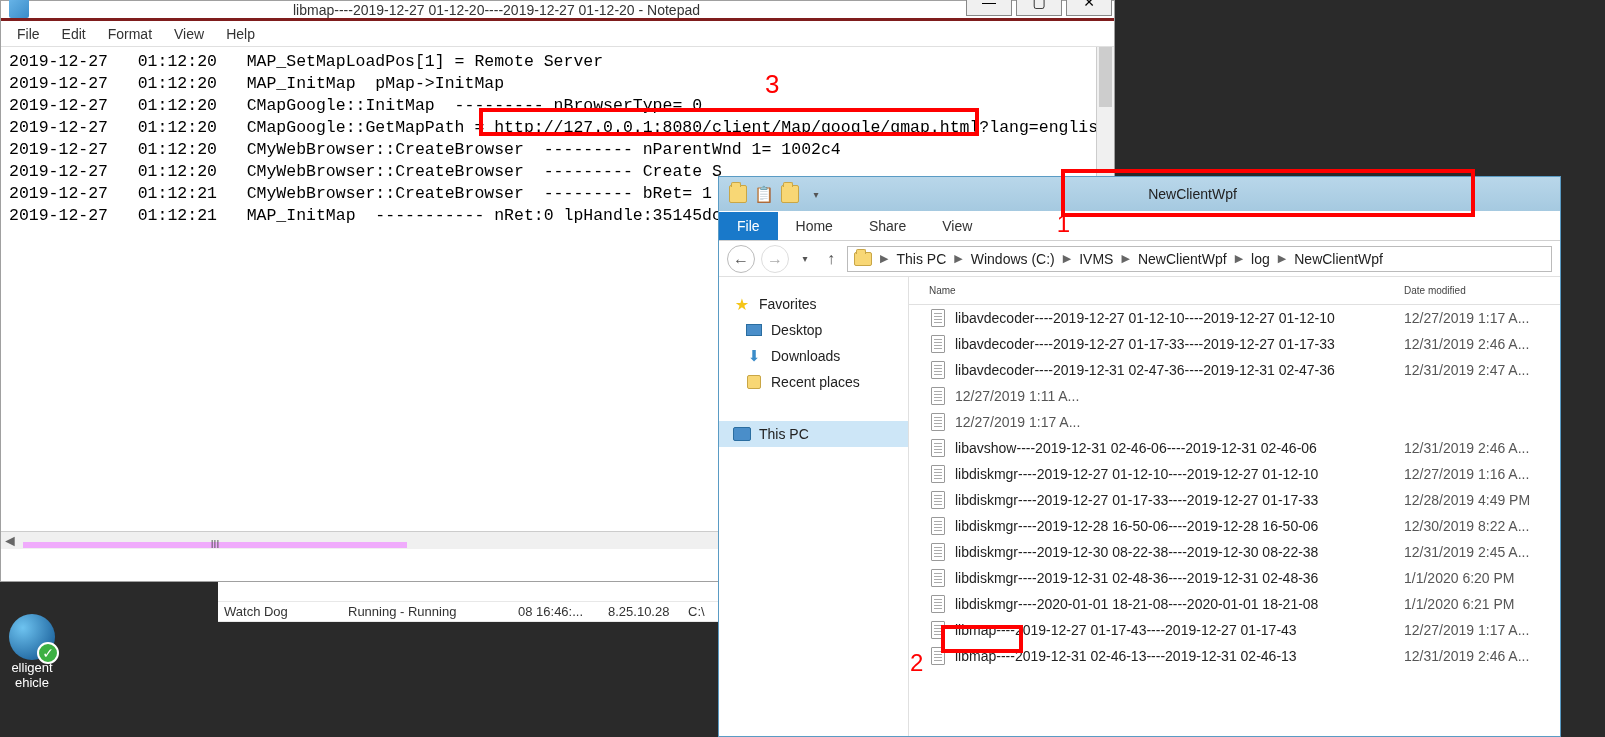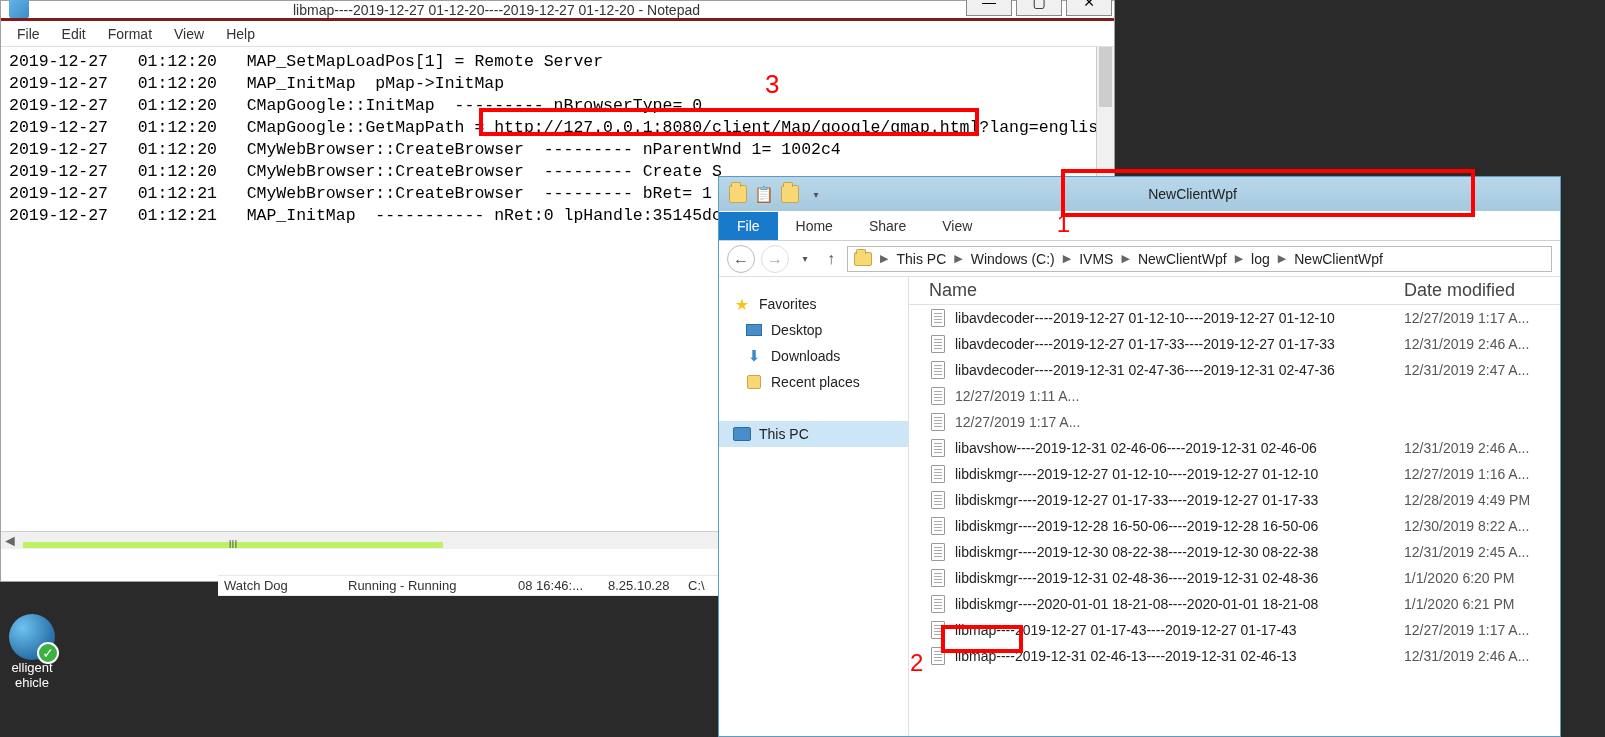--- a/index.html
+++ b/index.html
@@ -15,25 +15,25 @@
 .notepad-menu { height: 26px; display: flex; align-items: center; padding: 0 6px; gap: 2px; border-bottom: 1px solid #e0e0e0; background: #fff; }
 .menu-item { padding: 2px 10px; font-size: 14px; color: #333; cursor: pointer; }
 .notepad-body { position: relative; height: calc(100% - 78px); overflow: hidden; }
 .notepad-text { font-family: Consolas, "Courier New", monospace; font-size: 16.5px; white-space: pre; padding: 4px 8px; color: #000; line-height: 22px; }
 .hl-box3 { position: absolute; border: 4px solid #ff0000; }
 .vscroll { position: absolute; right: 0; top: 0; bottom: 18px; width: 18px; background: #f0f0f0; border-left: 1px solid #ccc; }
 .vscroll .thumb { position: absolute; left: 2px; right: 2px; top: 0; height: 60px; background: #cdcdcd; }
 .hscroll-np { position: absolute; left:0; right:0; bottom:0; height:18px; background:#f0f0f0; border-top:1px solid #ccc; display:flex; align-items:center; }
 .hscroll-np .arrow { width:18px; text-align:center; color:#666; }
 .hscroll-np .track { flex:1; height:14px; position:relative; }
-.hscroll-np .track .th { position:absolute; left:4px; width:420px; top:8px; bottom:0; background:#bef264; display:flex; align-items:center; justify-content:center; color:#555; font-size:10px; }
+.hscroll-np .track .th { position:absolute; left:4px; width:384px; top:8px; bottom:0; background:#f0abfc; display:flex; align-items:center; justify-content:center; color:#555; font-size:10px; }
 .annot3 { position:absolute; color:#ff0000; font-size:26px; font-weight:400; }
 
 
-.bg-table { position: absolute; left: 218px; top: 556px; width: 500px; background: #fff; font-size: 13px; color: #333; }
+.bg-table { position: absolute; left: 218px; top: 582px; width: 500px; background: #fff; font-size: 13px; color: #333; }
 .bg-row { display:flex; height:20px; align-items:center; border-bottom:1px solid #e8e8e8; }
 .bg-row span:nth-child(1){ width:130px; padding-left:6px;}
 .bg-row span:nth-child(2){ width:170px;}
 .bg-row span:nth-child(3){ width:90px;}
 .bg-row span:nth-child(4){ width:80px;}
 .bg-row span:nth-child(5){ width:30px;}
 
 
 .desktop-icon { position:absolute; left:0; top:614px; width:64px; text-align:center; color:#fff; font-size:13px; }
 .globe { width:46px; height:46px; margin:0 auto; background: radial-gradient(circle at 30% 30%, #6ec3f0, #0a4d8a); border-radius:50%; position:relative; }
@@ -65,21 +65,21 @@
 .nav-item.selected { background:#cde6f7; }
 .nav-ico { width:18px; height:18px; display:inline-flex; align-items:center; justify-content:center; }
 .star { color:#f5c518; font-size:16px; }
 .monitor { width:18px; height:14px; background:#4a8ec9; border:1px solid #2a6da0; border-radius:2px; }
 .net-ico { width:16px; height:16px; background:radial-gradient(circle,#6ec3f0,#0a4d8a); border-radius:50%; }
 .desk-ico { width:16px; height:12px; background:#4a8ec9; border:1px solid #2a6da0;}
 .dl-ico { color:#3a8cc9; font-size:15px;}
 .recent-ico { width:14px; height:14px; background:#f8d775; border:1px solid #c9a646; border-radius:2px;}
 
 .ex-files { flex:1; overflow:hidden; position:relative; }
-.file-header { display:flex; height:28px; align-items:center; border-bottom:1px solid #e0e0e0; font-size:18px; color:#444; }
+.file-header { display:flex; height:28px; align-items:center; border-bottom:1px solid #e0e0e0; font-size:10px; color:#444; }
 .col-name { flex:1; padding-left:20px; }
 .col-date { width:156px; }
 .file-row { display:flex; height:26px; align-items:center; font-size:14px; color:#222; padding-left:20px; cursor:pointer; }
 .file-ico { width:18px; height:18px; margin-right:8px; display:inline-flex; align-items:center; justify-content:center; }
 .txt-ico { width:14px; height:18px; background:#fff; border:1px solid #999; border-radius:1px; position:relative; }
 .txt-ico:before { content:""; position:absolute; left:2px; top:3px; right:2px; height:1px; background:#aaa; box-shadow:0 3px 0 #aaa,0 6px 0 #aaa,0 9px 0 #aaa; }
 .file-name { flex:1; white-space:nowrap; overflow:hidden; }
 .file-date { width:156px; color:#555; white-space:nowrap; overflow:hidden; text-overflow:ellipsis; }
 .hl-box2 { position:absolute; border:4px solid #ff0000; pointer-events:none; }
 .annot2 { position:absolute; color:#ff0000; font-size:24px; }

